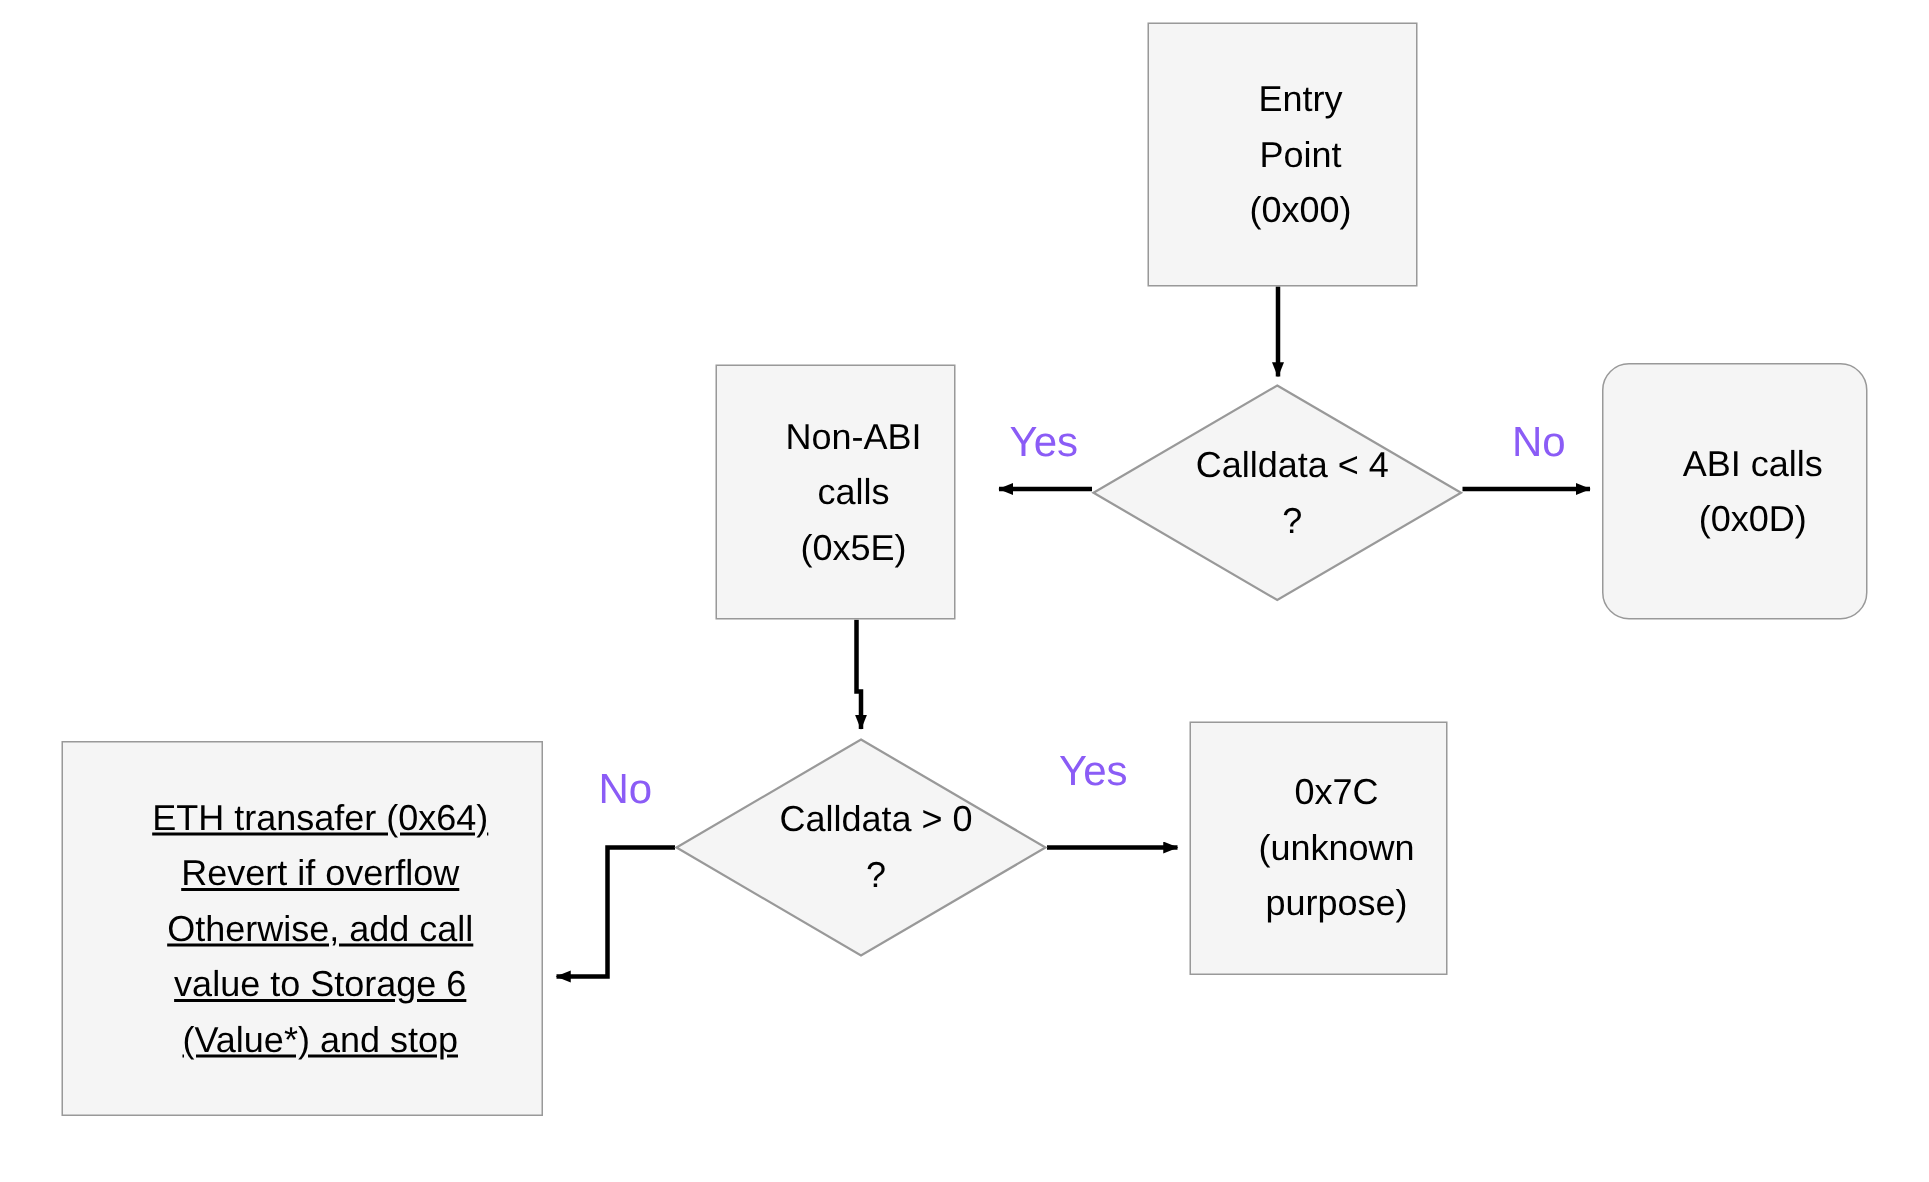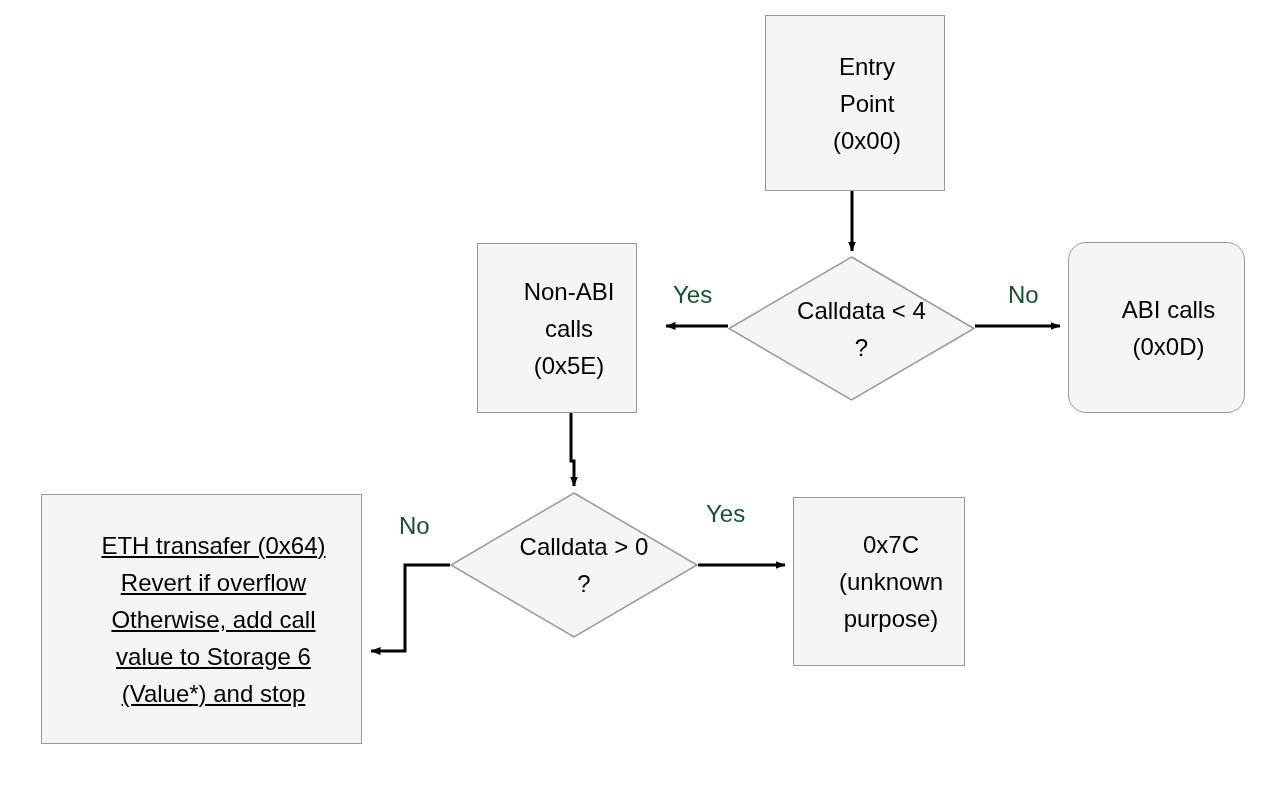--- a/index.html
+++ b/index.html
@@ -66,23 +66,23 @@
   .edge-layer {
     position: absolute;
     top: 0;
     left: 0;
     width: 1286px;
     height: 788px;
     pointer-events: none;
   }
   .edge-label {
     position: absolute;
-    font-size: 24px;
+    font-size: 28px;
     line-height: 28px;
-    color: #14532d;
+    color: #8b5cf6;
     white-space: nowrap;
   }
 </style>
 </head>
 <body>
 
 <div id="canvas">
 
   <svg class="edge-layer" width="1286" height="788" viewBox="0 0 1286 788">
     <defs>
@@ -156,21 +156,21 @@
   </div>
 
   <div class="diamond-wrap" style="left:450px; top:492px; width:248px; height:146px;">
     <svg width="248" height="146" viewBox="0 0 248 146">
       <polygon points="124,1 247,73 124,145 1,73" fill="#f5f5f5" stroke="#999999" stroke-width="1.5"></polygon>
     </svg>
     <div class="diamond-label">Calldata &gt; 0
 ?</div>
   </div>
 
-  <div class="node process" style="left:793px; top:481px; width:172px; height:169px;margin-top:16px;">
+  <div class="node process" style="left:793px; top:481px; width:172px; height:169px;">
     <div class="node-text">0x7C
 (unknown
 purpose)</div>
   </div>
 
   <div class="node process" style="left:41px; top:494px; width:321px; height:250px;text-decoration:underline;">
     <div class="node-text">ETH transafer (0x64)
 Revert if overflow
 Otherwise, add call
 value to Storage 6

